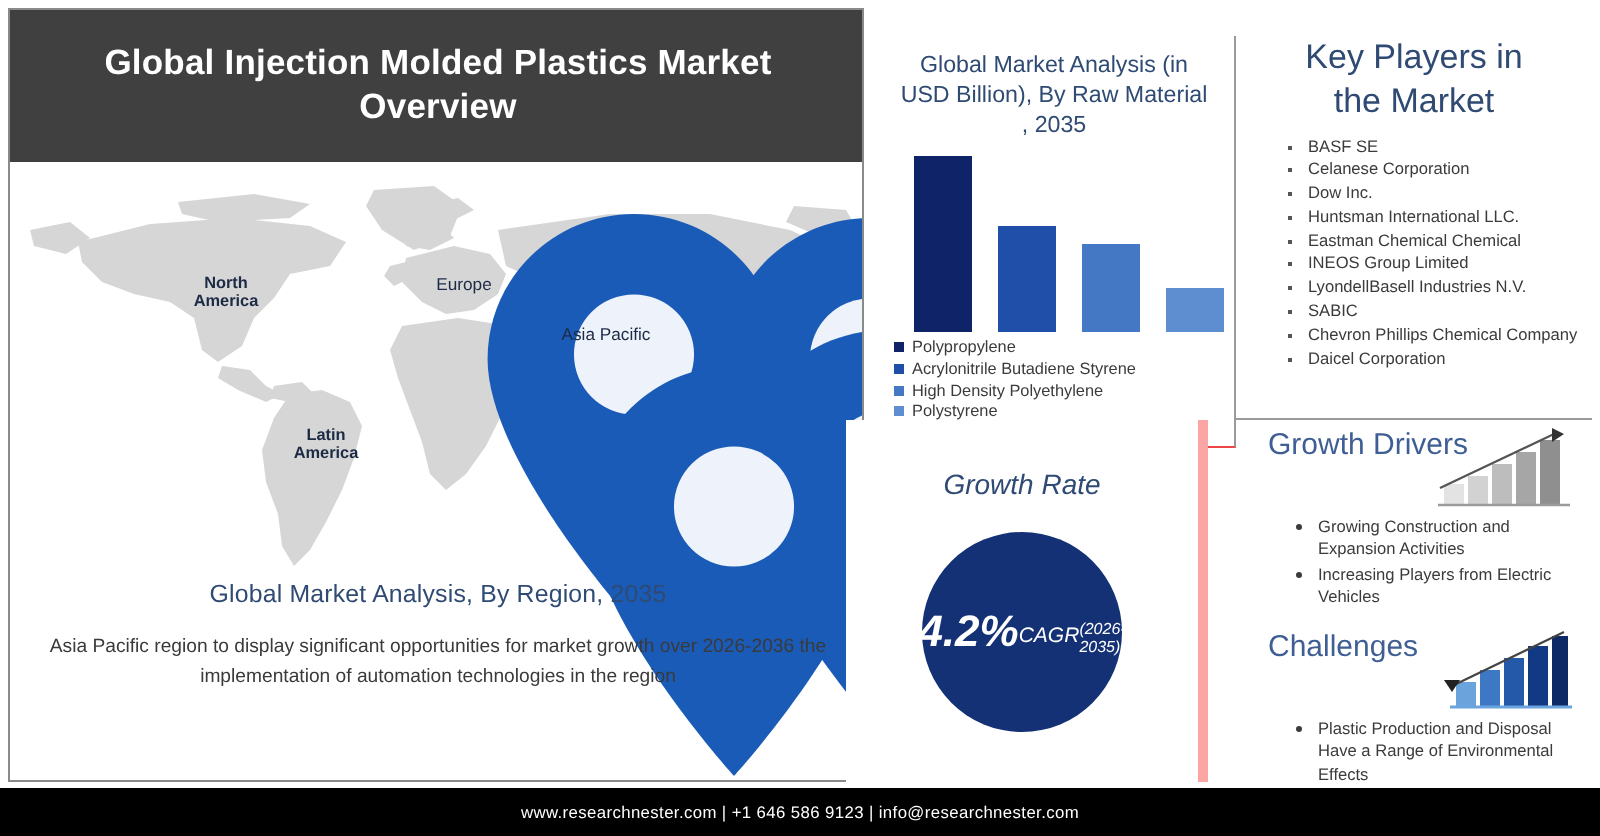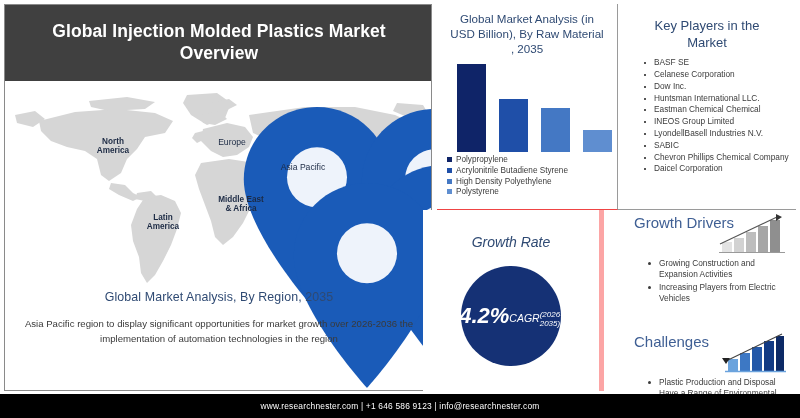--- a/index.html
+++ b/index.html
@@ -22,21 +22,21 @@
   .region-label{position:absolute;color:#1c2a44;font-size:8.2px;font-weight:bold;
                 text-align:center;line-height:1.12;white-space:pre-line;}
 
   .caption{position:absolute;left:0;top:285px;width:428px;text-align:center;
            color:#2f4a73;font-size:12.4px;letter-spacing:.1px;}
   .subcaption{position:absolute;left:16px;top:312px;width:396px;text-align:center;
               color:#3a3a3a;font-size:9.6px;line-height:1.55;}
 
   
   .rt{position:absolute;box-sizing:border-box;background:#fff;}
-  .q-tl{left:437px;top:4px;width:181px;height:206px;border-right:1px solid #9a9a9a;border-bottom:1px solid #ef4444;}
+  .q-tl{left:437px;top:18px;width:181px;height:206px;border-right:1px solid #9a9a9a;border-bottom:1px solid #ef4444;}
   .q-tr{left:618px;top:4px;width:178px;height:206px;border-bottom:1px solid #9a9a9a;}
   .q-bl{left:423px;top:210px;width:181px;height:181px;border-right:5px solid #fca5a5;font-style:italic;}
   .q-br{left:618px;top:210px;width:178px;height:181px;}
 
   .q-title{color:#2f4a73;text-align:center;font-size:11.6px;line-height:1.28;margin:0;}
 
   
   .chart-area{position:relative;width:100%;height:92px;margin-top:4px;}
   .bar{position:absolute;bottom:0;}
   .legend{margin:3px 0 0 10px;padding:0;list-style:none;}
@@ -157,22 +157,20 @@
         </svg>
       </span>
       <span class="region-label" style="left:258px;top:78px;width:80px;font-weight:normal;font-size:8.6px;">Asia Pacific</span>
 
       <span style="position:absolute;left:224px;top:80px;">
         <svg width="20" height="28" viewBox="0 0 20 28">
           <path d="M10 0C4.5 0 0 4.4 0 9.9C0 17 10 28 10 28S20 17 20 9.9C20 4.4 15.5 0 10 0Z" fill="#1a5bb8"></path>
           <circle cx="10" cy="9.6" r="4.1" fill="#eef3fb"></circle>
         </svg>
       </span>
-      <span class="region-label" style="left:198px;top:110px;width:76px;">Middle East
-&amp; Africa</span>
 
       <span style="position:absolute;left:148px;top:98px;">
         <svg width="20" height="28" viewBox="0 0 20 28">
           <path d="M10 0C4.5 0 0 4.4 0 9.9C0 17 10 28 10 28S20 17 20 9.9C20 4.4 15.5 0 10 0Z" fill="#1a5bb8"></path>
           <circle cx="10" cy="9.6" r="4.1" fill="#eef3fb"></circle>
         </svg>
       </span>
       <span class="region-label" style="left:128px;top:128px;width:60px;">Latin
 America</span>
     </div>
@@ -205,21 +203,21 @@
         <span>High Density Polyethylene</span>
       </li>
       <li>
         <i class="swatch" style="background:#5f8ed0;"></i>
         <span>Polystyrene</span>
       </li>
     </ul>
   </div>
 
   <div class="rt q-tr">
-    <div class="q-title" style="margin:14px 24px 0 24px;font-size:13px;">Key Players in the Market</div>
+    <div class="q-title" style="margin:14px 24px 0 24px;font-size:17px;">Key Players in the Market</div>
     <ul class="players">
       <li>BASF SE</li>
       <li>Celanese Corporation</li>
       <li>Dow Inc.</li>
       <li>Huntsman International LLC.</li>
       <li>Eastman Chemical Chemical</li>
       <li>INEOS Group Limited</li>
       <li>LyondellBasell Industries N.V.</li>
       <li>SABIC</li>
       <li>Chevron Phillips Chemical Company</li>
@@ -249,21 +247,21 @@
         <line x1="3" y1="40.5" x2="69" y2="40.5" stroke="#9a9a9a" stroke-width="1.2"></line>
         <line x1="4" y1="32" x2="61" y2="5" stroke="#555" stroke-width="1.1"></line>
         <path d="M60 2 L66 5 L60 9 Z" fill="#333"></path>
       </svg>
     </div>
     <ul class="bullets">
       <li>Growing Construction and Expansion Activities</li>
       <li>Increasing Players from Electric Vehicles</li>
     </ul>
 
-    <div class="hd-row" style="margin-top:24px;">
+    <div class="hd-row" style="margin-top:6px;">
       <div class="hd-title">Challenges</div>
       <svg class="hd-icon" viewBox="0 0 72 44">
         <rect x="12" y="28" width="10" height="12" fill="#6ba3dd"></rect>
         <rect x="24" y="22" width="10" height="18" fill="#3d78c4"></rect>
         <rect x="36" y="16" width="10" height="24" fill="#2458a8"></rect>
         <rect x="48" y="10" width="10" height="30" fill="#123a84"></rect>
         <rect x="60" y="5" width="8" height="35" fill="#0d2a66"></rect>
         <line x1="9" y1="40.5" x2="70" y2="40.5" stroke="#6ba3dd" stroke-width="1.4"></line>
         <line x1="10" y1="30" x2="66" y2="3" stroke="#444" stroke-width="1.1"></line>
         <path d="M6 27 L14 27 L10 33 Z" fill="#222"></path>

